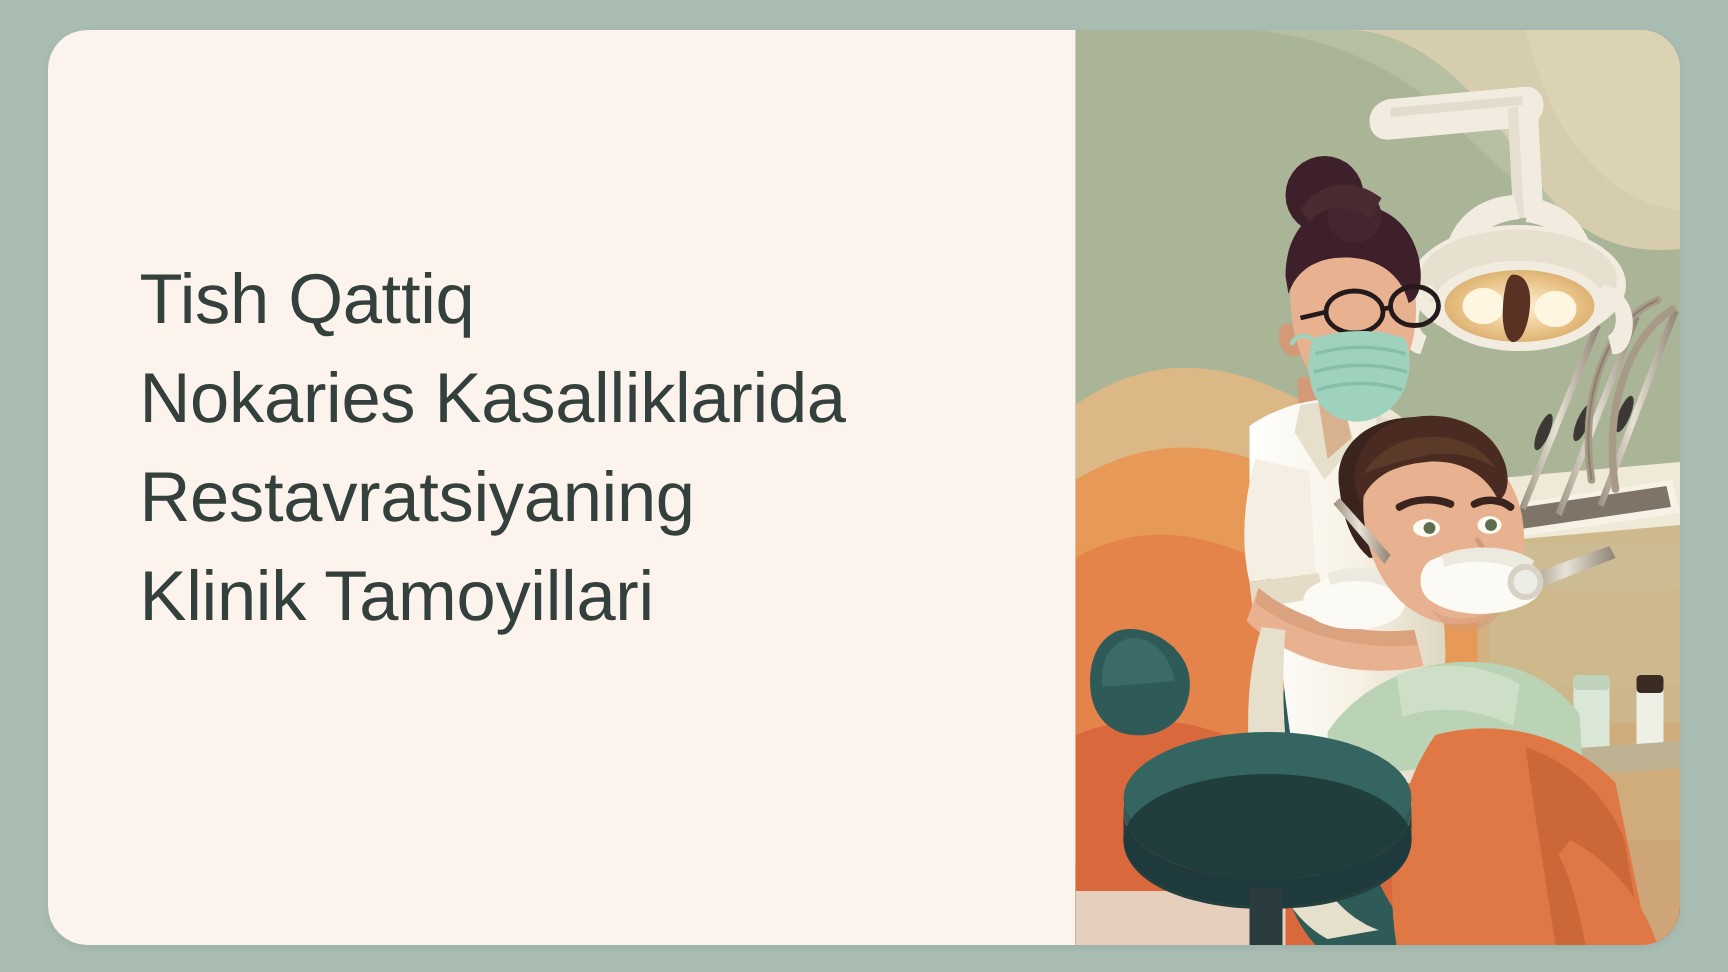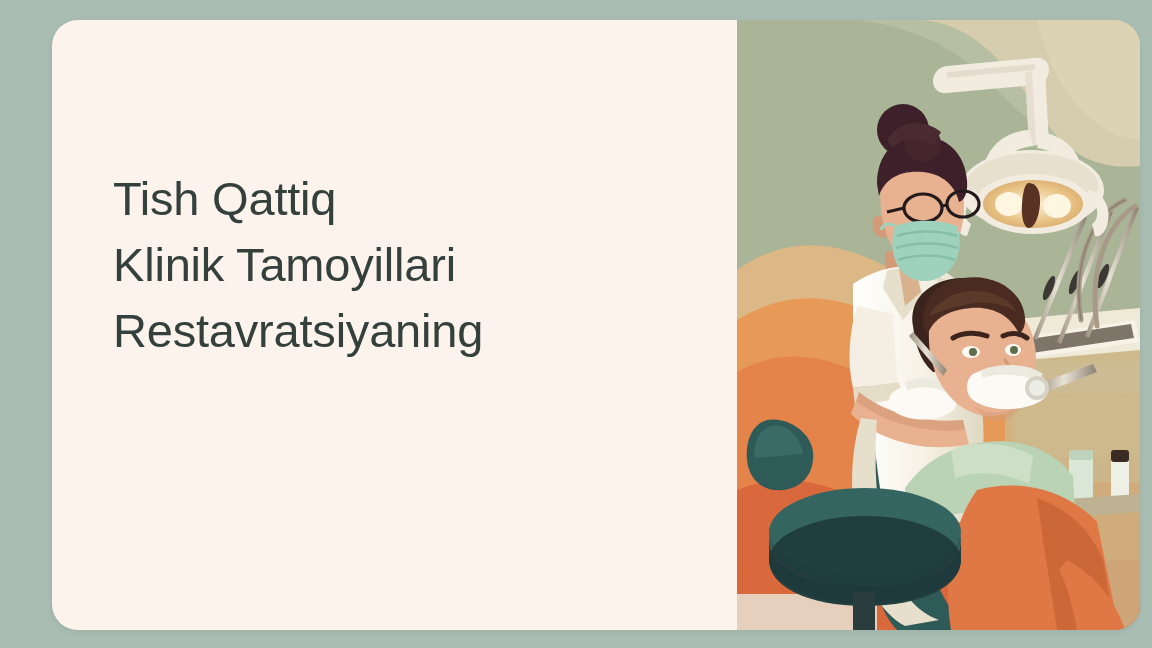--- a/index.html
+++ b/index.html
@@ -23,21 +23,20 @@
   #card {
     position: absolute;
     left: 32px;
     top: 20px;
     width: 1088px;
     height: 610px;
     background: #fdf3ed;
     border-radius: 26px;
     overflow: hidden;
     box-shadow: 0 2px 6px rgba(60,80,70,0.10);
-    margin-left: 20px;
   }
   #title-block {
     position: absolute;
     left: 61px;
     top: 146px;
     width: 600px;
   }
   .title-line {
     font-size: 47px;
     line-height: 66px;
@@ -60,22 +59,23 @@
 </style>
 </head>
 <body>
 
 <div id="slide">
 
   <div id="card">
 
     <div id="title-block">
       <div class="title-line">Tish Qattiq</div>
+      <div class="title-line">Nokaries Kasalliklarida</div>
+      <div class="title-line">Restavratsiyaning</div>
       <div class="title-line">Klinik Tamoyillari</div>
-      <div class="title-line">Restavratsiyaning</div>
     </div>
 
     <div id="illus">
       <svg viewBox="0 0 403 610" xmlns="http://www.w3.org/2000/svg">
         <defs>
           <clipPath id="panelClip">
               <rect x="0" y="0" width="403" height="610"></rect>
             </clipPath>
           <radialGradient id="glowA" cx="50%" cy="50%" r="55%">
             <stop offset="0%" stop-color="#fff3d8"></stop>

